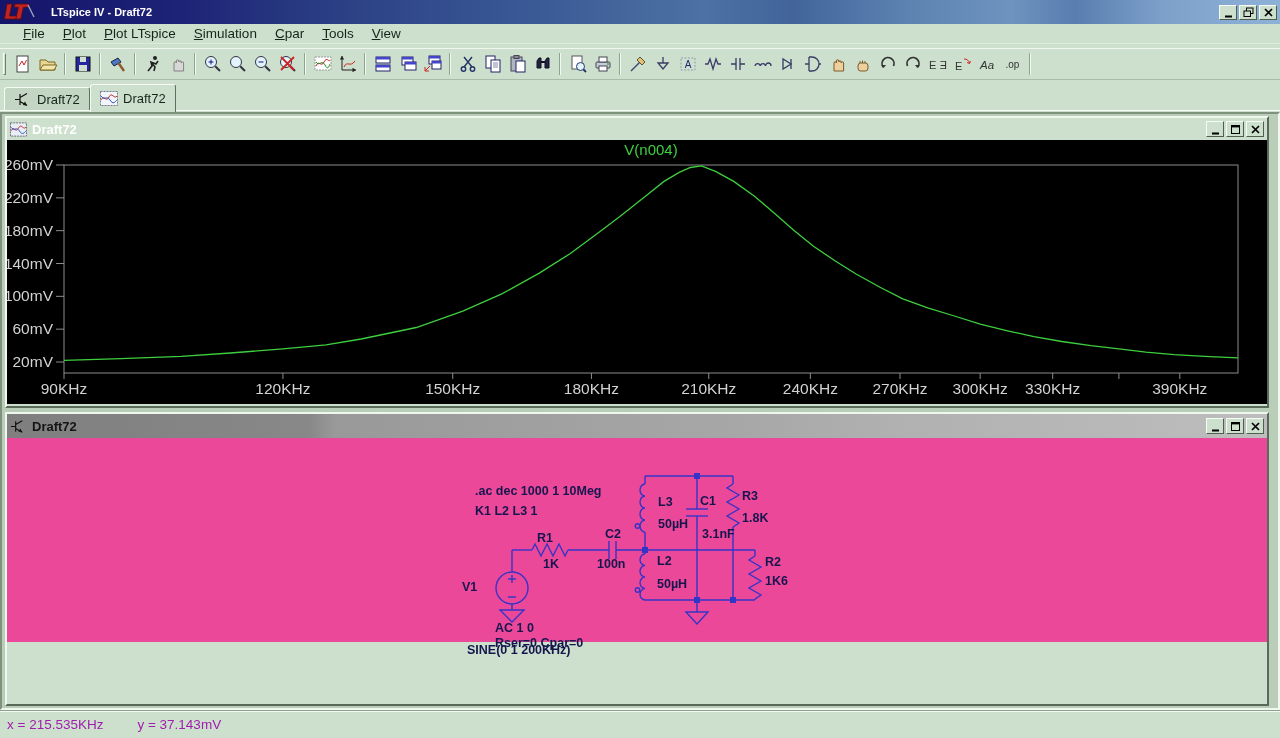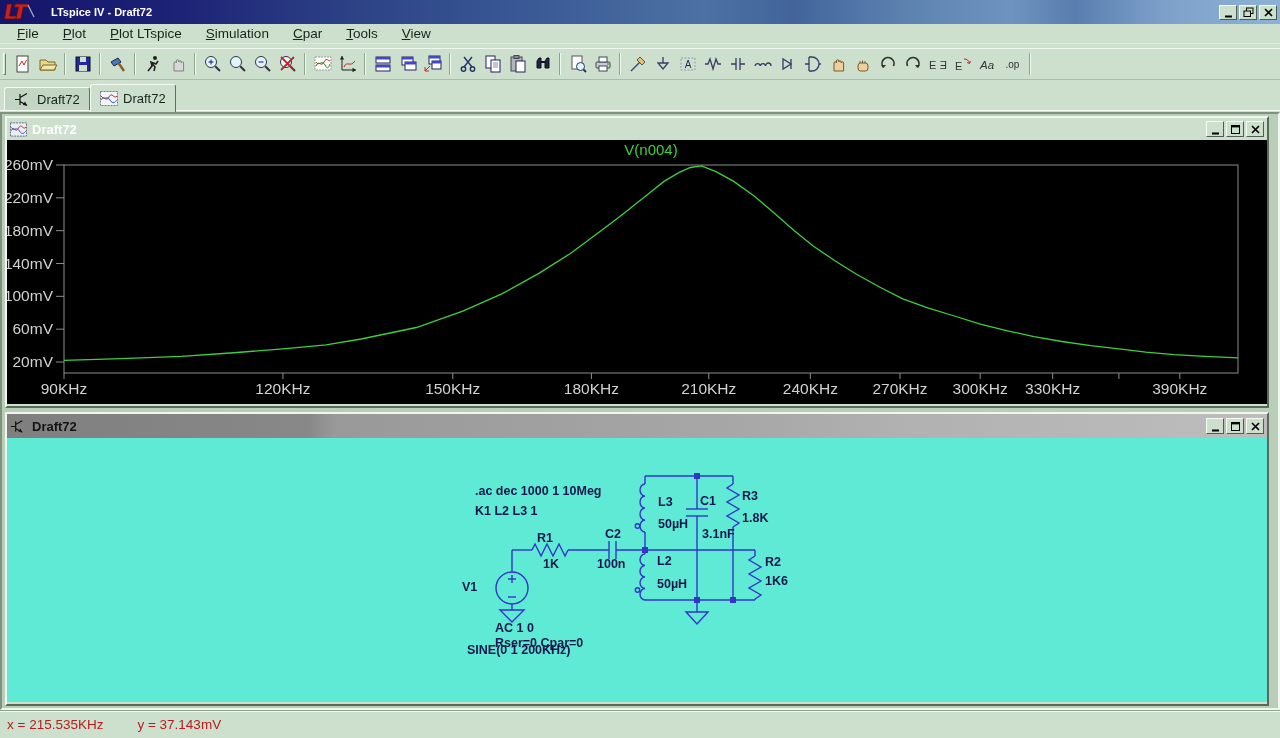--- a/index.html
+++ b/index.html
@@ -13,21 +13,21 @@
   .lt-logo { width:42px; height:20px; margin-left:3px; flex:0 0 auto; }
   .titlebar .title { color:#fff; font-size:11px; font-weight:bold; margin-left:6px; flex:1 1 auto;
     white-space:nowrap; }
   .winbtns { display:flex; gap:2px; margin-right:3px; }
   .winbtn { width:18px; height:15px; background:#cde0cd; border:1px solid;
     border-color:#f4fcf4 #4f5f4f #4f5f4f #f4fcf4; display:flex; align-items:center; justify-content:center; }
   .winbtn svg { width:13px; height:13px; }
 
   
   .menubar { position:absolute; left:0; top:24px; width:1280px; height:20px; background:#cde0cd;
-    display:flex; align-items:center; padding-left:8px; border-bottom:1px solid #dcecdc;gap:6px; }
+    display:flex; align-items:center; padding-left:14px; border-bottom:1px solid #dcecdc; }
   .menu-item { font-size:13.5px; color:#15251a; padding:3px 9px; white-space:pre; }
   .menu-item::first-letter { text-decoration:underline; }
 
   
   .toolbar { position:absolute; left:0; top:48px; width:1280px; height:32px; background:#cde0cd;
     border-top:1px solid #eef8ee; border-bottom:1px solid #a8bca8; display:flex; align-items:center; }
   .grip { width:3px; height:22px; margin:0 4px 0 3px; border:1px solid; border-color:#f4fcf4 #6f7f6f #6f7f6f #f4fcf4; }
   .tb-btn { width:25px; height:25px; display:flex; align-items:center; justify-content:center; }
   .tb-btn svg { width:20px; height:20px; }
   .tb-sep { width:2px; height:22px; margin:0 4px; border-left:1px solid #8fa38f; border-right:1px solid #f0faf0; }
@@ -52,26 +52,26 @@
   .ctitle .ct-label { font-size:13px; font-weight:bold; margin-left:5px; flex:1 1 auto; }
   .ctitle .winbtn { width:18px; height:16px; }
   #wave-window { left:3px; top:2px; width:1264px; height:292px; }
   #wave-window .ctitle { background:linear-gradient(90deg,#17176e 0%,#202578 12%,#2e4487 26%,#3b5b97 40%,#4e72a4 54%,#43659c0 60%,#5e84b2 70%,#6f94c0 78%,#5a7fb0 84%,#7fa2cc 92%,#8fb2d8 100%); }
   #wave-window .ct-label { color:#ffffff; }
   #wave-content { width:1260px; height:264px; background:#000; }
   #sch-window { left:3px; top:298px; width:1264px; height:294px; }
   #sch-window .ctitle { height:24px;
     background:linear-gradient(90deg,#7f7f7f 0%,#888 24%,#999 26%,#a7a7a7 58%,#b1b1b1 71%,#bdbdbd 100%); }
   #sch-window .ct-label { color:#141414; }
-  #sch-content { width:1260px; height:264px; background:#5eead4;text-align:center; }
+  #sch-content { width:1260px; height:204px; background:#ec4899;text-align:center; }
 
   
   .statusbar { position:absolute; left:0; top:710px; width:1280px; height:28px; background:#cde0cd;
     border-top:1px solid #8fa38f; box-shadow:inset 0 1px 0 #f0faf0; display:flex; align-items:center; }
-  .status-field { font-size:13.5px; color:#b91c1c; margin-left:7px; white-space:pre; }
+  .status-field { font-size:13.5px; color:#a21caf; margin-left:7px; white-space:pre; }
   .status-field + .status-field { margin-left:34px; }
 
   svg text { font-family:"Liberation Sans", sans-serif; }
 </style>
 </head>
 <body>
 
 <div class="titlebar">
   <svg class="lt-logo" viewBox="0 0 42 20">
     <path d="M4 2 L9 2 L6.5 14 L14 14 L13.2 17 L1.5 17 Z" fill="#c22222" stroke="#5a0d0d" stroke-width="0.8"></path>

